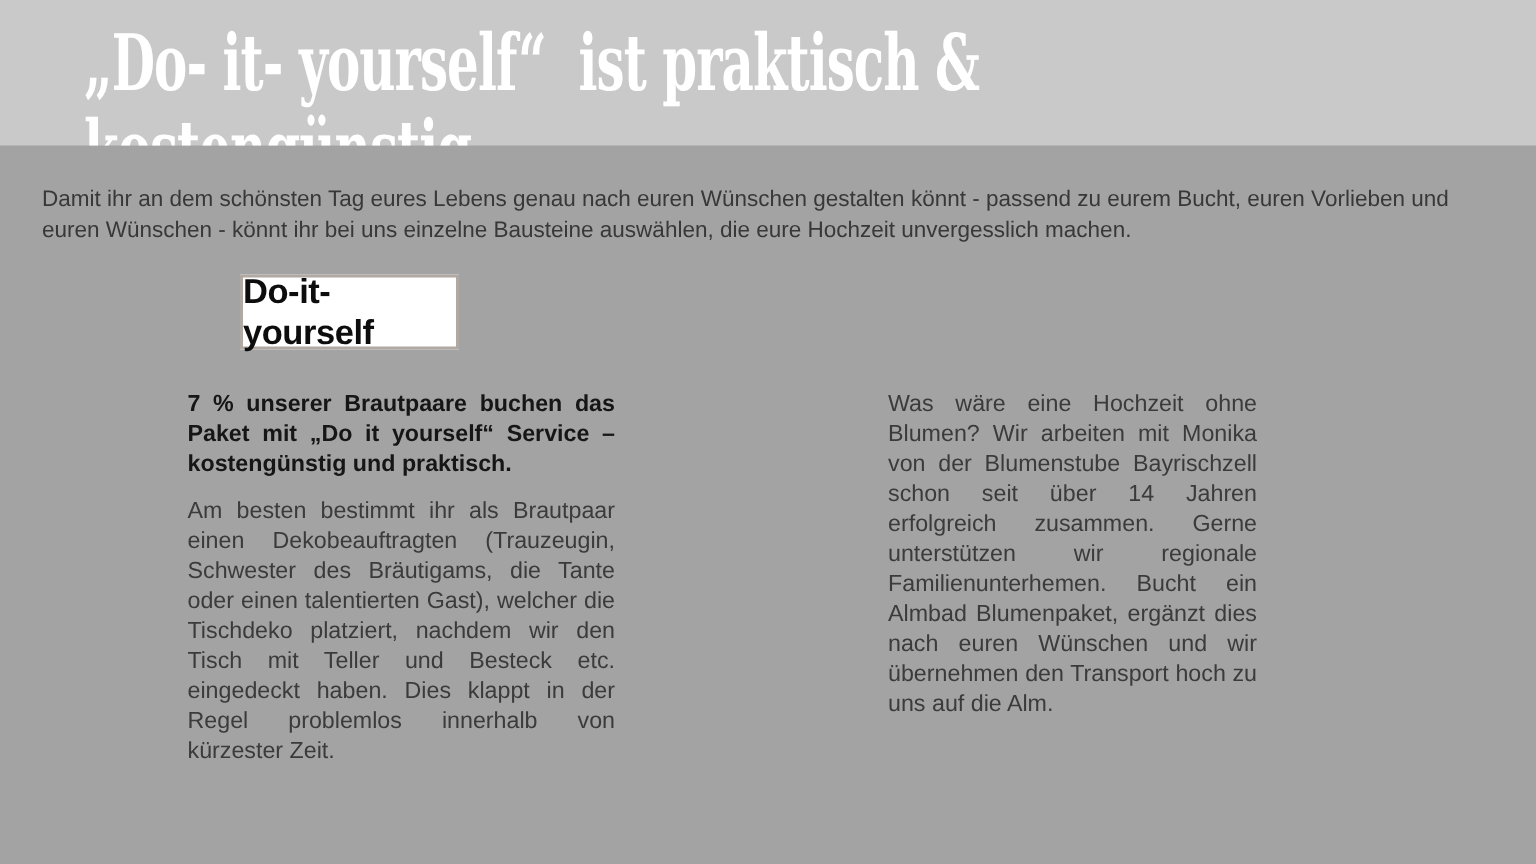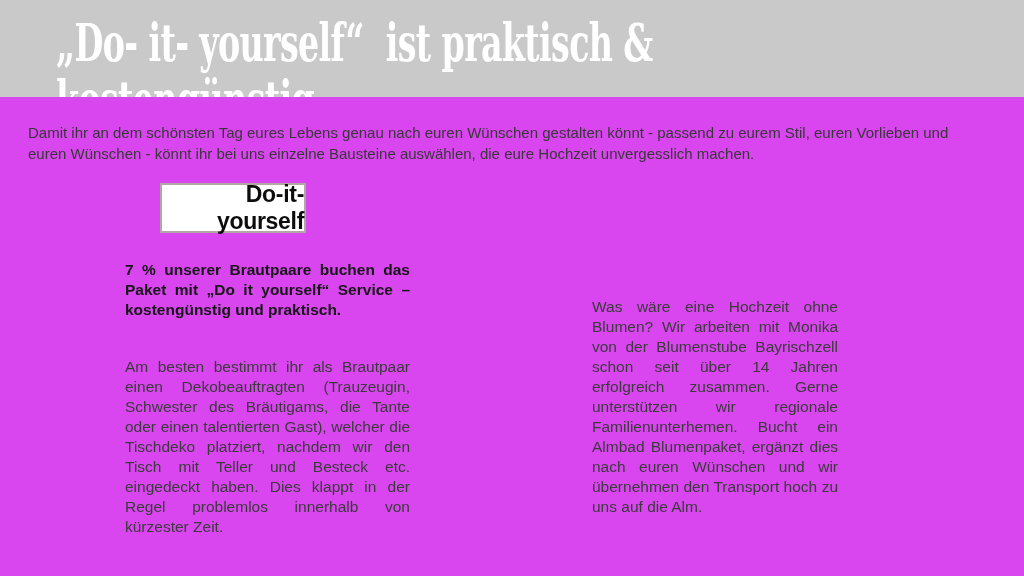--- a/index.html
+++ b/index.html
@@ -1,20 +1,20 @@
 <!DOCTYPE html>
 <html><head>
 <meta charset="utf-8">
 <style>
   html, body { margin: 0; padding: 0; background: #ffffff; }
   #slide {
     position: relative;
     width: 1024px;
     height: 576px;
-    background: #d946ef;
+    background: #a3a3a3;
     overflow: hidden;
     font-family: "Liberation Sans", sans-serif;
   }
 
   
   .banner {
     position: absolute;
     top: 0; left: 0;
     width: 1024px;
     height: 97px;
@@ -56,55 +56,55 @@
     border: 2px solid #b0a8a2;
     box-sizing: border-box;
     display: flex;
     align-items: center;
     justify-content: center;
     font-weight: bold;
     font-size: 23px;
     letter-spacing: -0.3px;
     color: #0d0d0d;
   }
-  .hbox-left  { left: 160px; width: 146px; text-align: right; }
+  .hbox-left  { left: 160px; width: 146px; }
   .hbox-right { left: 602px; width: 196px; }
 
   
   .col {
     position: absolute;
     top: 260px;
     color: #3b3b3b;
     font-size: 15.5px;
     line-height: 20px;
     text-align: justify;
   }
   .col p { margin: 0 0 11px 0; }
-  .col p:last-child { margin-bottom: 0; margin-top: 37px; }
+  .col p:last-child { margin-bottom: 0; }
   .col-left  { left: 125px; width: 285px; }
   .col-right { left: 592px; width: 246px; }
   .bold-para {
     font-weight: bold;
     color: #161616;
     margin-top: 11px;
   }
 </style>
 </head>
 <body>
 
 <div id="slide">
 
   <div class="banner">
     <div class="title">
       <div>„Do- it- yourself“  ist praktisch &amp;</div>
       <div>kostengünstig</div>
     </div>
   </div>
 
-  <div class="intro">Damit ihr an dem schönsten Tag eures Lebens genau nach euren Wünschen gestalten könnt - passend zu eurem Stil, euren Vorlieben und euren Wünschen - könnt ihr bei uns einzelne Bausteine auswählen, die eure Hochzeit unvergesslich machen.</div>
+  <div class="intro">Damit ihr an dem schönsten Tag eures Lebens genau nach euren Wünschen gestalten könnt - passend zu eurem Bucht, euren Vorlieben und euren Wünschen - könnt ihr bei uns einzelne Bausteine auswählen, die eure Hochzeit unvergesslich machen.</div>
 
   <div class="hbox hbox-left">
     <span>Do-it-yourself</span>
   </div>
 
 
   <div class="col col-left">
     <p class="bold-para">7 % unserer Brautpaare buchen das Paket mit „Do it yourself“ Service – kostengünstig und praktisch.</p>
     <p>Am besten bestimmt ihr als Brautpaar einen Dekobeauftragten (Trauzeugin, Schwester des Bräutigams, die Tante oder einen talentierten Gast),  welcher die Tischdeko platziert, nachdem wir den Tisch mit Teller und Besteck etc. eingedeckt haben. Dies klappt in der Regel problemlos innerhalb von kürzester Zeit.</p>
   </div>

